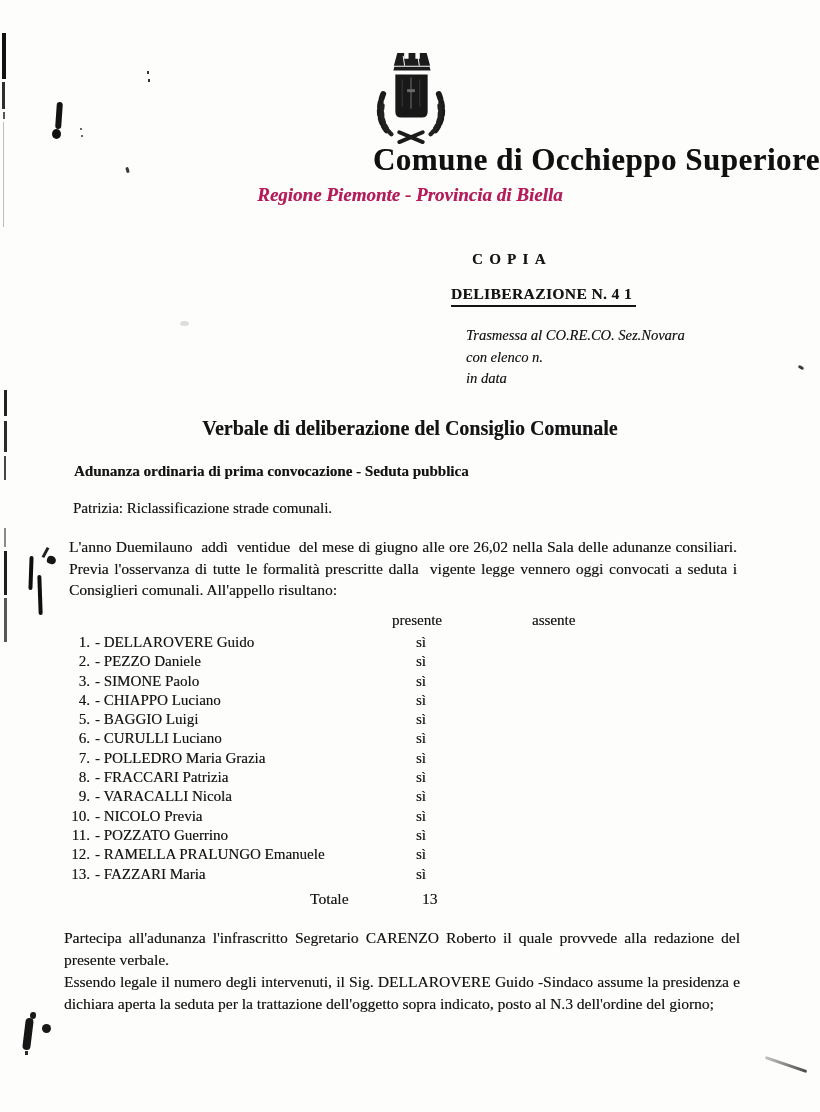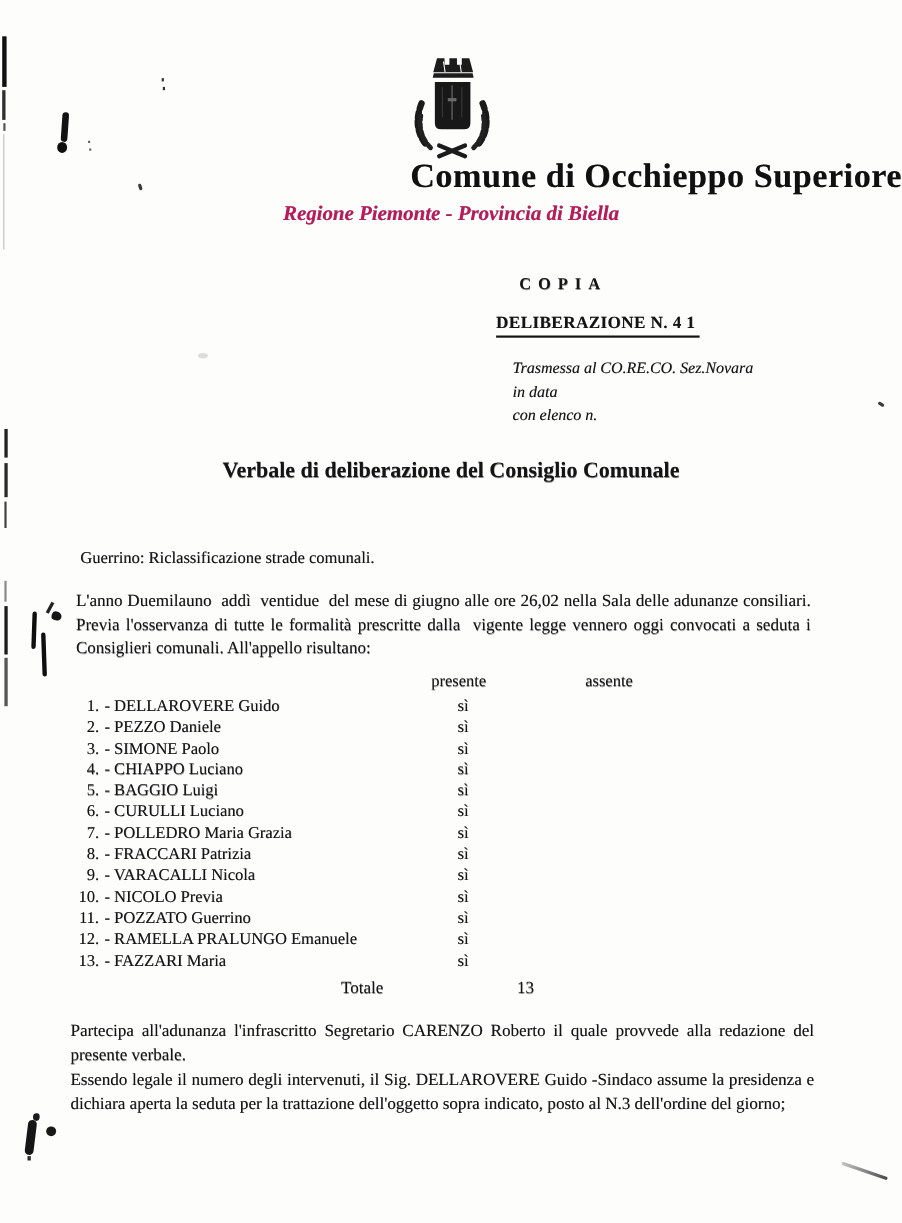--- a/index.html
+++ b/index.html
@@ -74,21 +74,21 @@
   .closing p { margin:0; }
 
   
   .col-presente { position:absolute; left:392px; top:612px; font-size:15px; }
   .col-assente  { position:absolute; left:532px; top:612px; font-size:15px; }
   .att-list { position:absolute; left:62px; top:633px; width:560px; font-size:15px; }
   .att-row { position:relative; height:19.3px; line-height:19.3px; white-space:nowrap; }
   .att-num { display:inline-block; width:28px; text-align:right; margin-right:5px; }
   .att-si  { position:absolute; left:344px; width:30px; text-align:center; }
   .total-label { position:absolute; left:310px; top:890px; font-size:15.5px; }
-  .total-value { position:absolute; left:422px; top:890px; font-size:15.5px;margin-left:48px; }
+  .total-value { position:absolute; left:422px; top:890px; font-size:15.5px; }
 
   
   .art { position:absolute; pointer-events:none; }
 </style>
 </head>
 <body>
 
 <div class="page">
 
   <div class="art" style="left:2px;top:33px;width:4px;height:46px;background:#111;"></div>
@@ -148,26 +148,27 @@
       <path d="M38 84 l24 10 M62 84 l-24 10" stroke="#1b1b1b" stroke-width="4" stroke-linecap="round"></path>
     </svg>
   </div>
   <h1 class="municipality doc-text">Comune di Occhieppo Superiore</h1>
   <div class="region-line doc-text">Regione Piemonte - Provincia di Biella</div>
 
   <div class="copy-label doc-text">COPIA</div>
   <div class="delib-number doc-text">DELIBERAZIONE N. 4 1</div>
   <div class="transmission doc-text">
     <div>Trasmessa al CO.RE.CO. Sez.Novara</div>
+    <div>con elenco n.</div>
     <div>in data</div>
-    <div>con elenco n.</div>
   </div>
 
   <h2 class="doc-title doc-text">Verbale di deliberazione del Consiglio Comunale</h2>
-  <div class="subject-line doc-text">Guerrino: Riclassificazione strade comunali.</div>
+  <div class="session-line doc-text">Adunanza ordinaria di prima convocazione - Seduta pubblica</div>
+  <div class="subject-line doc-text">Patrizia: Riclassificazione strade comunali.</div>
 
   <p class="intro-par doc-text">L'anno Duemilauno  addì  ventidue  del mese di giugno alle ore 26,02 nella Sala delle adunanze consiliari.  Previa l'osservanza di tutte le formalità prescritte dalla  vigente legge vennero oggi convocati a seduta i Consiglieri comunali. All'appello risultano:</p>
 
   <span class="col-presente doc-text">presente</span>
   <span class="col-assente doc-text">assente</span>
 
   <div class="att-list doc-text">
     <div class="att-row">
       <span class="att-num">1.</span><span class="att-name">- DELLAROVERE Guido</span>
       <span class="att-si">sì</span>

